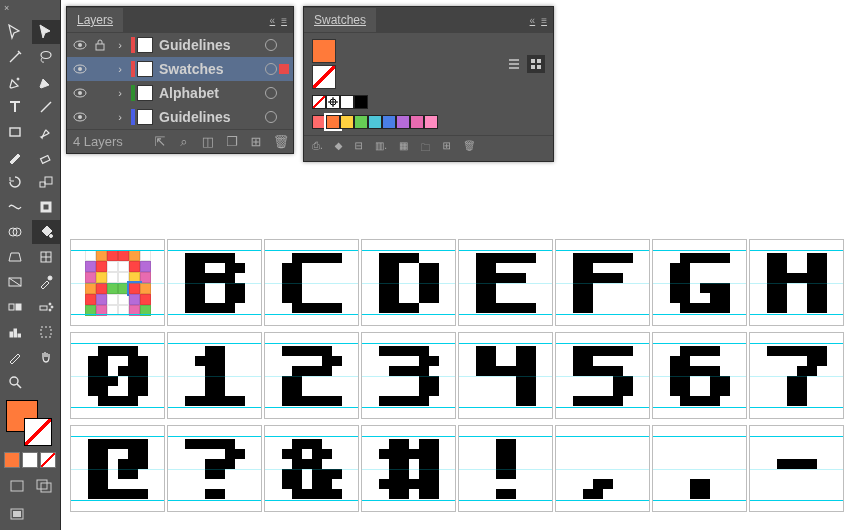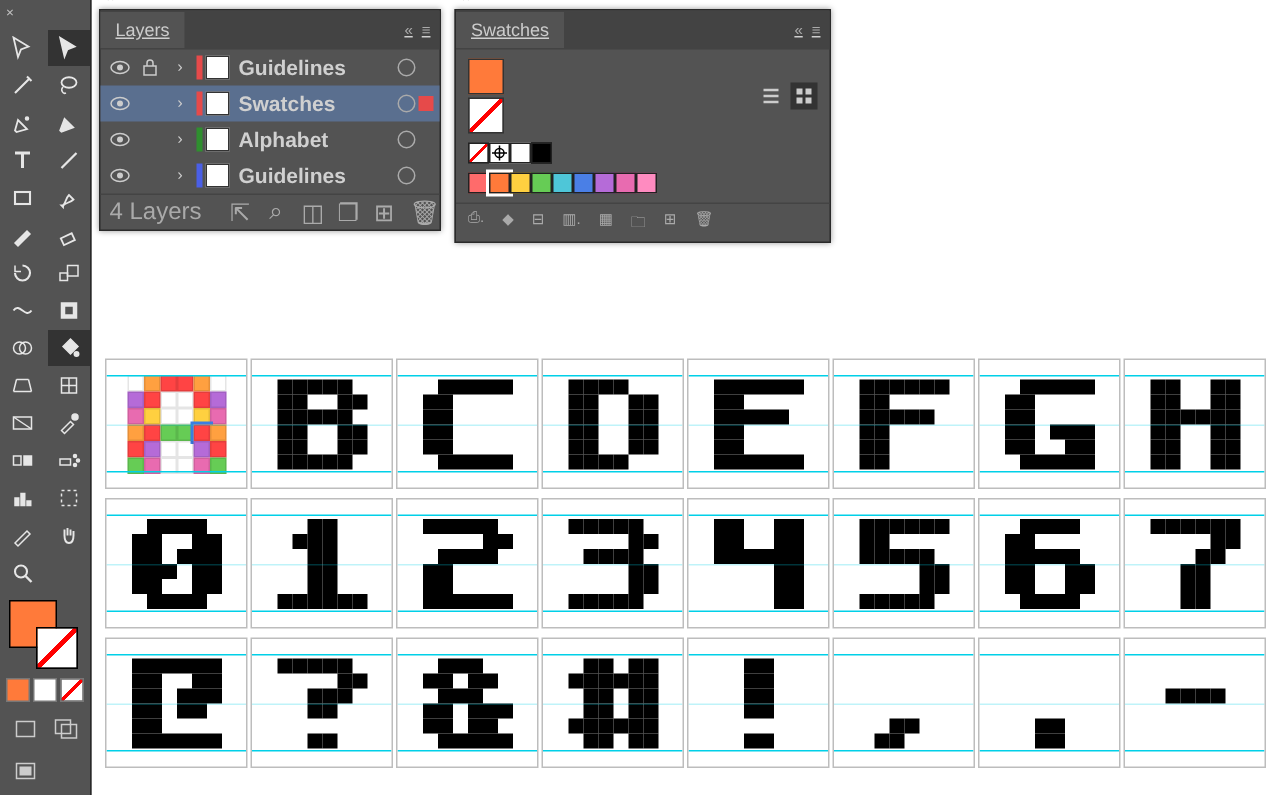--- a/index.html
+++ b/index.html
@@ -28,21 +28,21 @@
   .tabs-end { margin-left:auto; display:flex; gap:6px; padding-right:6px; }
   .tabs-end span { color:#aaa; font-size:10px; }
   .layer-row { display:flex; align-items:center; height: 24px; padding: 0 4px; gap: 2px; }
   .layer-row.selected { background: #5a6f8f; }
   .lr-btn { width: 18px; height: 18px; display:flex; align-items:center; justify-content:center; color:#ccc; }
   .lr-swatch { width: 16px; height: 16px; background:#fff; border:1px solid #333; }
   .lr-name { flex:1; padding-left: 4px; font-size: 14px; font-weight: bold; }
   .lr-target { width:12px; height:12px; border:1.5px solid #aaa; border-radius:50%; }
   .lr-ind { width:10px; height:10px; }
   .layer-row .bar { width:4px; height:16px; }
-  .panel-footer { display:flex; align-items:center; gap:10px; height:24px; padding:0 6px; border-top:1px solid #444; font-size:16px; color:#aaa;}
+  .panel-footer { display:flex; align-items:center; gap:10px; height:24px; padding:0 6px; border-top:1px solid #444; font-size:13px; color:#aaa;}
   .panel-footer .icons { margin-left:auto; display:flex; gap:10px; }
   .panel-footer .icons span { width:14px; text-align:center; }
 
   
   #swatches-panel { left: 303px; top: 6px; width: 251px; text-align: center; }
   .sw-body { padding: 6px 8px; }
   .sw-top { display:flex; gap:4px; align-items:center; }
   .big-sw { width:24px; height:24px; border:1px solid #333; background:#ff7a3a; }
   .none-sw { width:24px; height:24px; border:1px solid #333; background: linear-gradient(135deg,#fff 45%,#f00 45%,#f00 55%,#fff 55%); margin-top:2px;}
   .view-btns { margin-left:auto; display:flex; gap:4px; }

